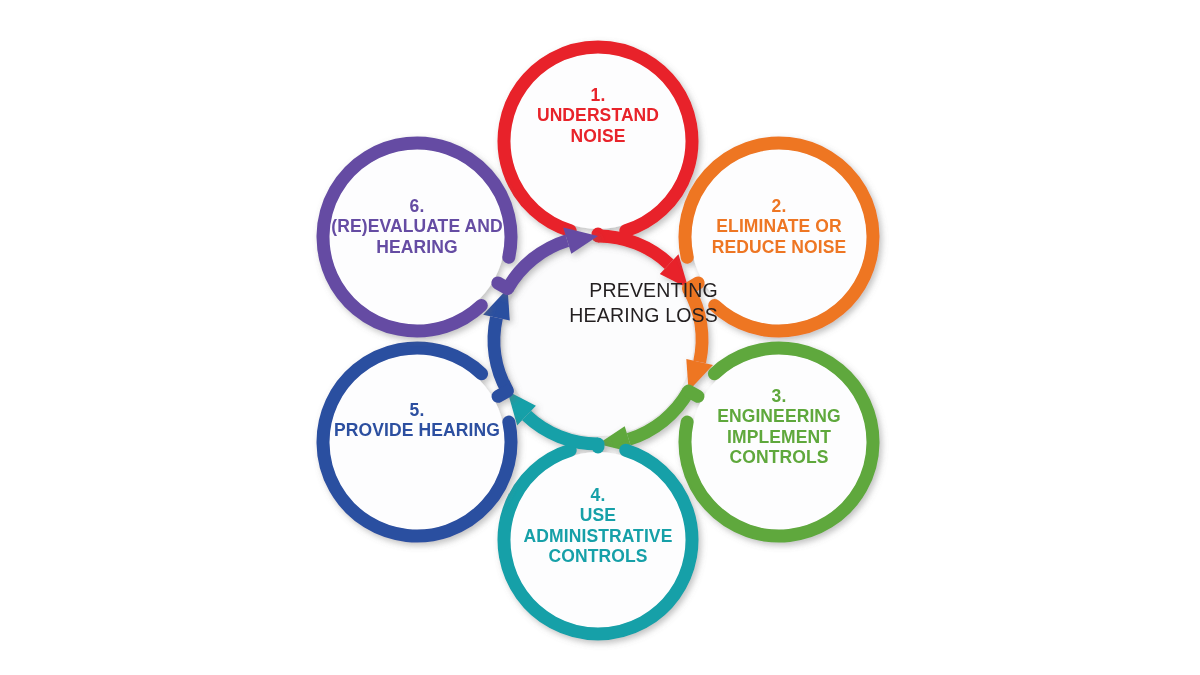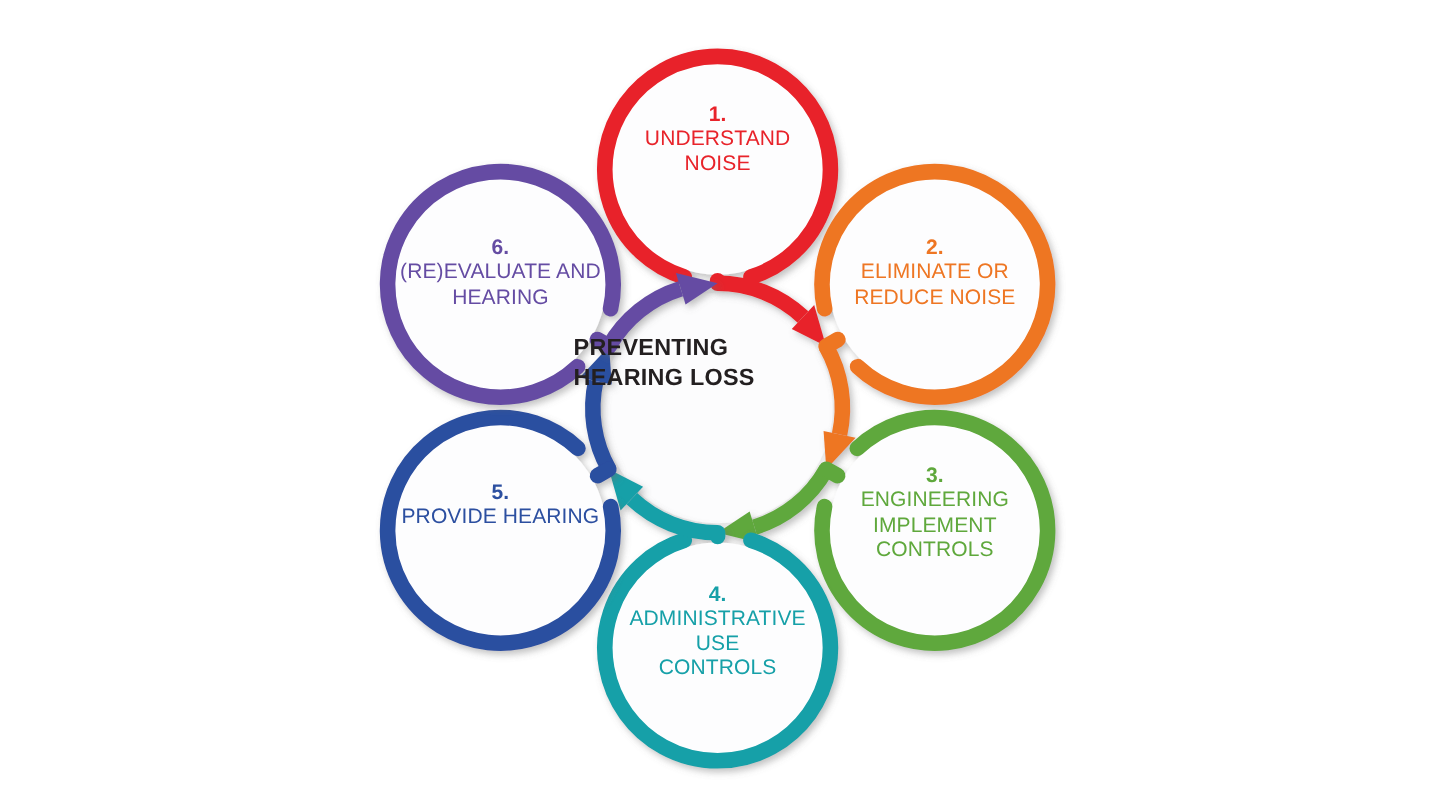--- a/index.html
+++ b/index.html
@@ -35,27 +35,27 @@
     font-weight: 700;
     pointer-events: none;
     -webkit-font-smoothing: antialiased;
   }
   .node-label .num {
     display: block;
     font-weight: 700;
   }
   .node-label .txt {
     display: block;
-    font-weight: 400;
+    font-weight: 700;
   }
   .center-label {
     position: absolute;
-    text-align: left;
+    text-align: right;
     color: #231f20;
-    font-weight: 700;
+    font-weight: 400;
     line-height: 1.28;
     letter-spacing: 0.2px;
     pointer-events: none;
   }
   .center-label span {
     display: block;
   }
 </style>
 </head>
 <body>
@@ -137,22 +137,22 @@
         <span class="txt">REDUCE NOISE</span>
       </div>
       <div class="node-label" style="left: 679px; width: 200px; top: 386px; color: rgb(95, 168, 60); font-size: 17.5px;">
         <span class="num">3.</span>
         <span class="txt">ENGINEERING</span>
         <span class="txt">IMPLEMENT</span>
         <span class="txt">CONTROLS</span>
       </div>
       <div class="node-label" style="left: 498px; width: 200px; top: 485px; color: rgb(22, 160, 168); font-size: 17.5px;">
         <span class="num">4.</span>
+        <span class="txt">USE</span>
         <span class="txt">ADMINISTRATIVE</span>
-        <span class="txt">USE</span>
         <span class="txt">CONTROLS</span>
       </div>
       <div class="node-label" style="left: 317px; width: 200px; top: 400px; color: rgb(44, 79, 160); font-size: 17.5px;">
         <span class="num">5.</span>
         <span class="txt">PROVIDE HEARING</span>
       </div>
       <div class="node-label" style="left: 317px; width: 200px; top: 196px; color: rgb(101, 76, 163); font-size: 17.5px;">
         <span class="num">6.</span>
         <span class="txt">(RE)EVALUATE AND</span>
         <span class="txt">HEARING</span>

